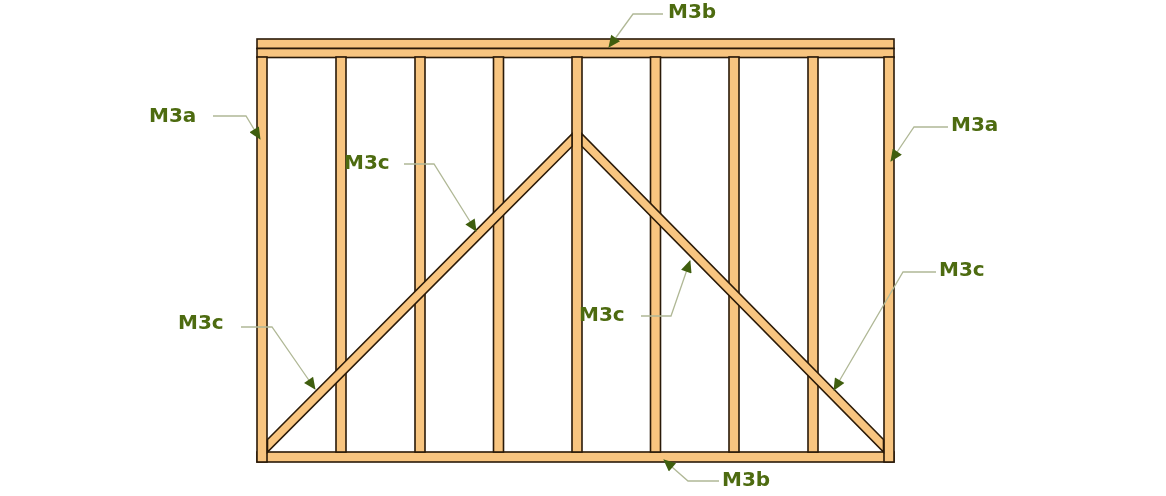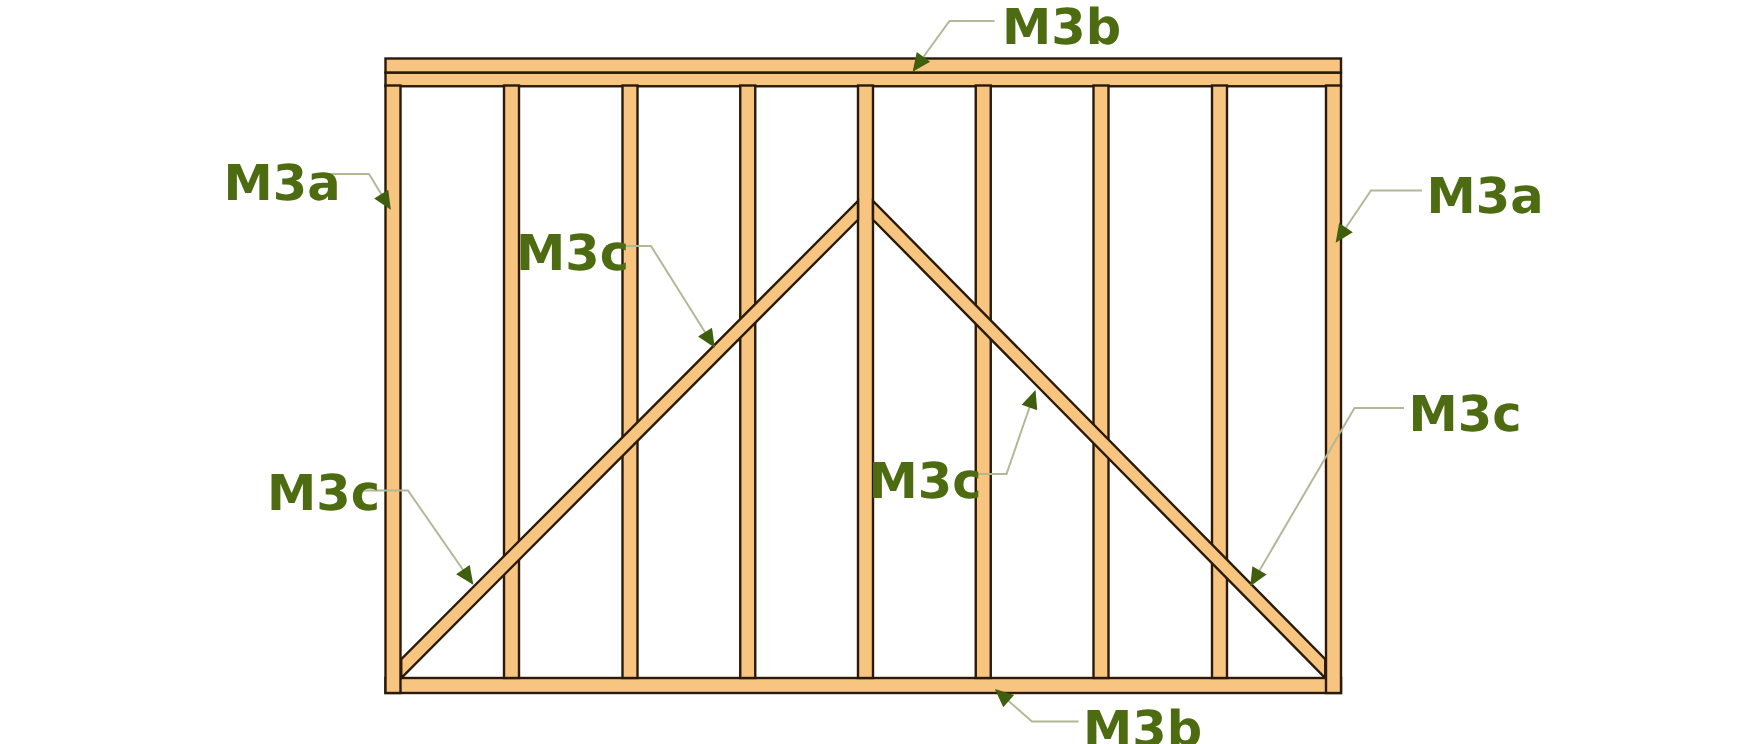--- a/index.html
+++ b/index.html
@@ -13,21 +13,21 @@
   html,body{margin:0;padding:0;}
   body{background:var(--background);font-family:"DejaVu Sans","Liberation Sans",sans-serif;}
   .stage{position:relative;width:1166px;height:496px;background:var(--background);overflow:hidden;}
   .stage svg{position:absolute;left:0;top:0;}
   .lumber{fill:var(--lumber-fill);stroke:var(--lumber-outline);stroke-width:1.6;}
   .leader{stroke:var(--leader-line);stroke-width:1.3;fill:none;}
   .arrowhead{fill:var(--arrowhead);stroke:none;}
   .lbl{
     position:absolute;
     color:var(--label-text);
-    font-size:33px;
+    font-size:20px;
     font-weight:bold;
     line-height:1;
     white-space:nowrap;
     letter-spacing:0px;
   }
 </style>
 </head>
 <body>
 
 <div class="stage">

